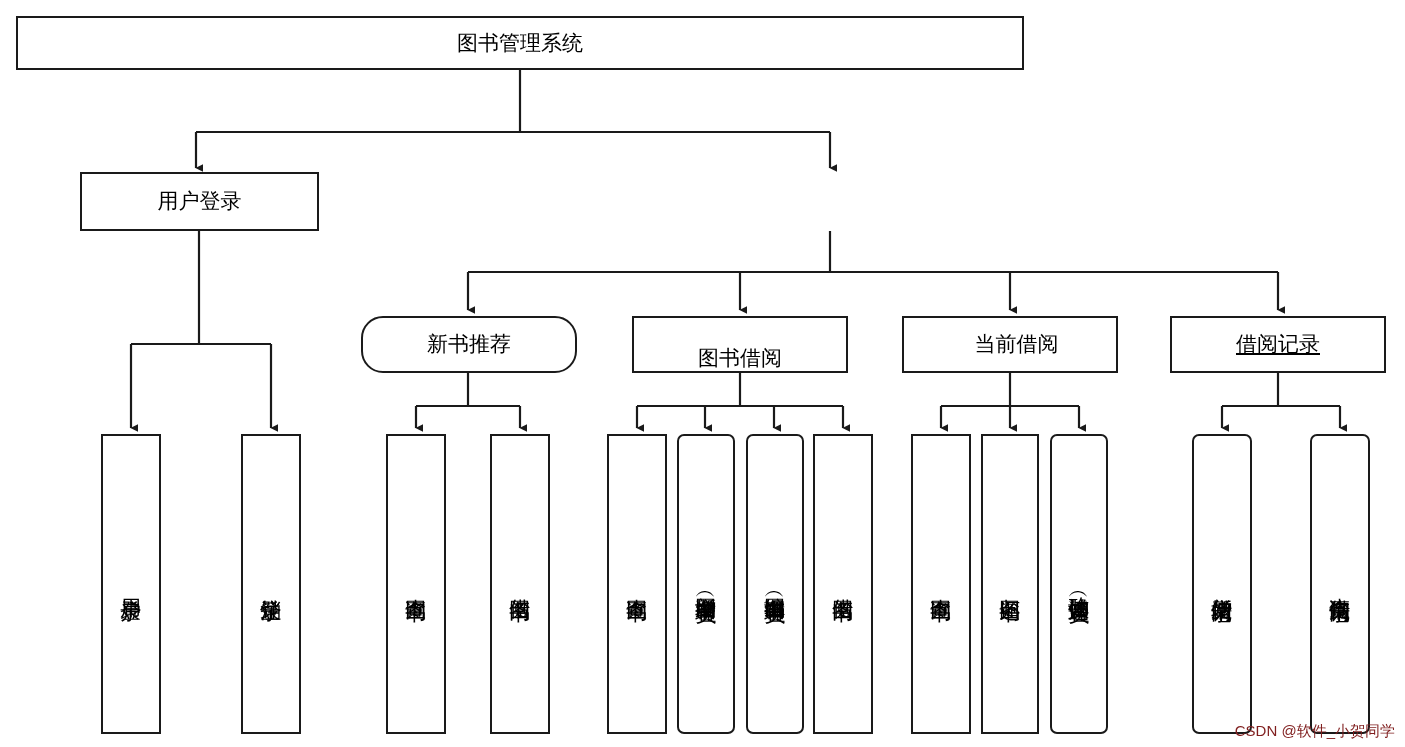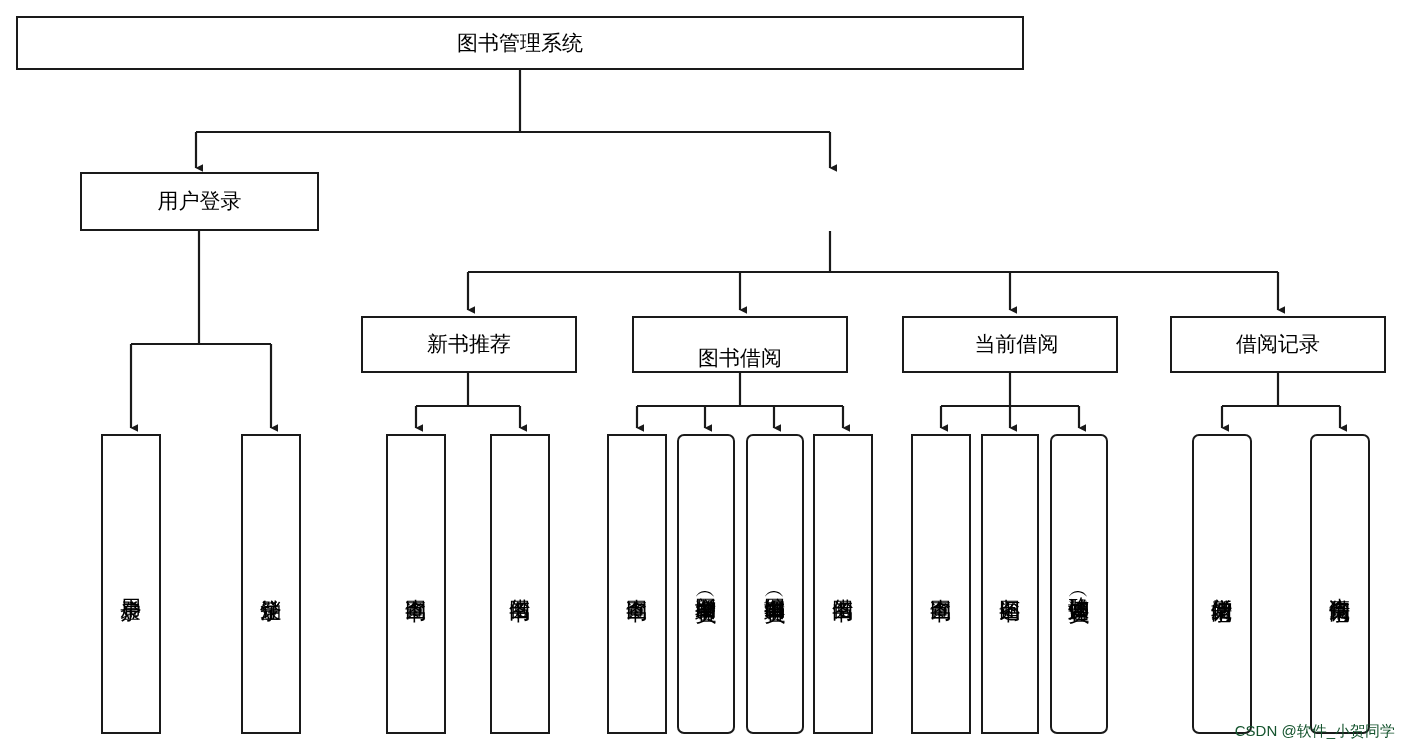--- a/index.html
+++ b/index.html
@@ -48,21 +48,21 @@
     top: 0;
     width: 1405px;
     height: 747px;
     pointer-events: none;
   }
   .watermark {
     position: absolute;
     right: 10px;
     bottom: 6px;
     font-size: 15px;
-    color: #14532d;
+    color: #7f1d1d;
     white-space: nowrap;
     margin-left: 8px;
   }
 </style>
 </head>
 <body>
 
 <div id="canvas">
 
   <svg class="wires" viewBox="0 0 1405 747">
@@ -117,33 +117,33 @@
 
   <div class="node" style="left:16px; top:16px; width:1008px; height:54px;">
     <span>图书管理系统</span>
   </div>
 
   <div class="node" style="left:80px; top:172px; width:239px; height:59px;">
     <span>用户登录</span>
   </div>
 
 
-  <div class="node" style="left:361px; top:316px; width:216px; height:57px;">
+  <div class="node" style="left:361px; top:316px; width:216px; height:57px;border-radius:22px;">
     <span>新书推荐</span>
   </div>
 
   <div class="node" style="left:632px; top:316px; width:216px; height:57px;align-items:flex-end;">
     <span>图书借阅</span>
   </div>
 
   <div class="node" style="left:902px; top:316px; width:216px; height:57px;padding-left:13px;">
     <span>当前借阅</span>
   </div>
 
-  <div class="node" style="left:1170px; top:316px; width:216px; height:57px;">
+  <div class="node" style="left:1170px; top:316px; width:216px; height:57px;text-decoration:underline;">
     <span>借阅记录</span>
   </div>
 
   <div class="node vertical" style="left:101px; top:434px; width:60px; height:300px;">
     <span>用户登录</span>
   </div>
   <div class="node vertical" style="left:241px; top:434px; width:60px; height:300px;">
     <span>注销登录</span>
   </div>
 

